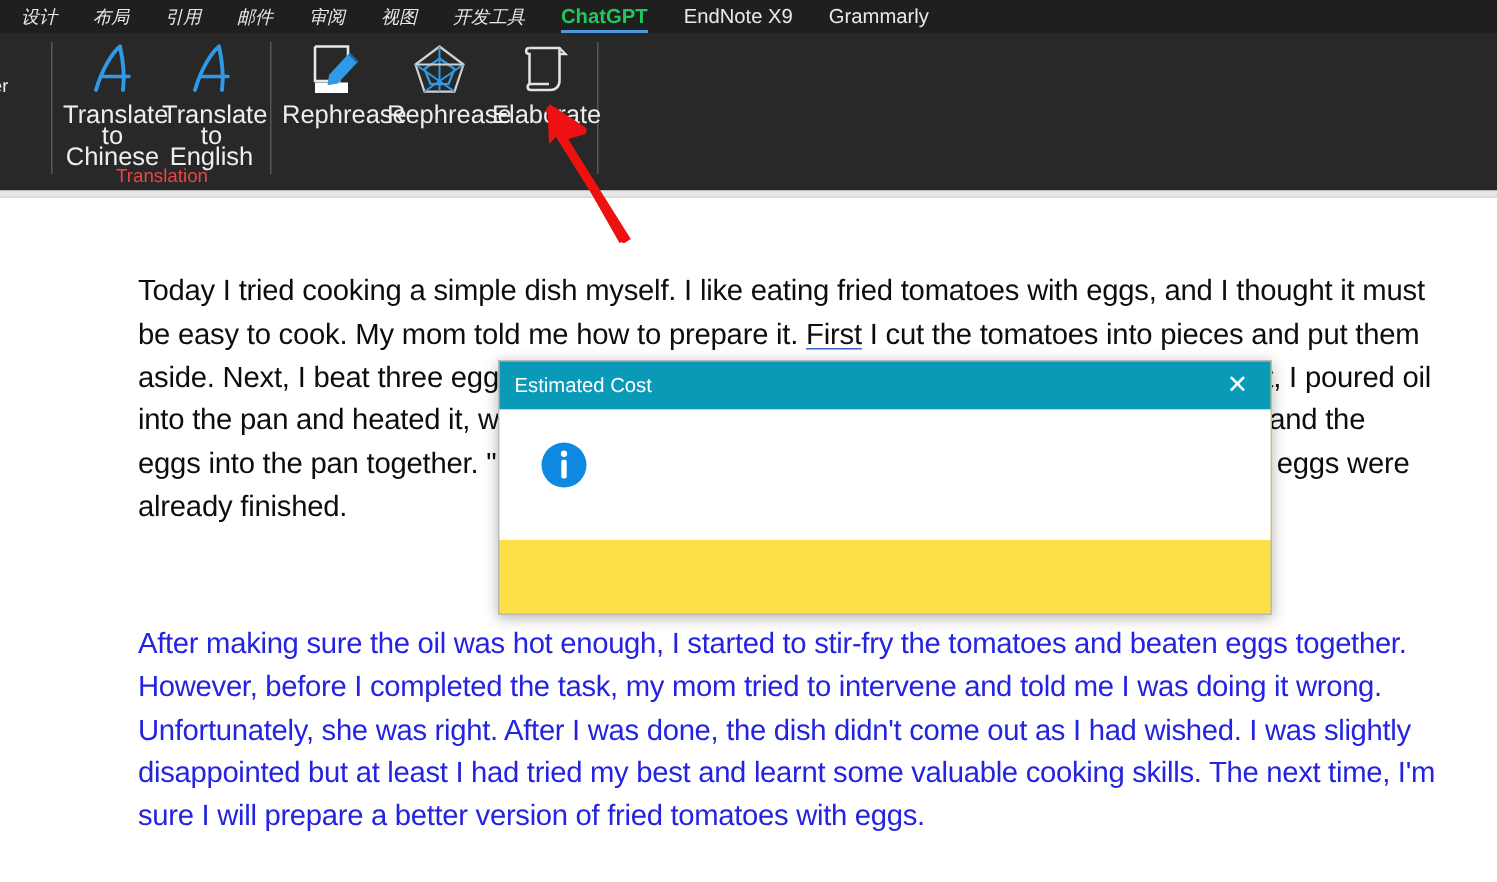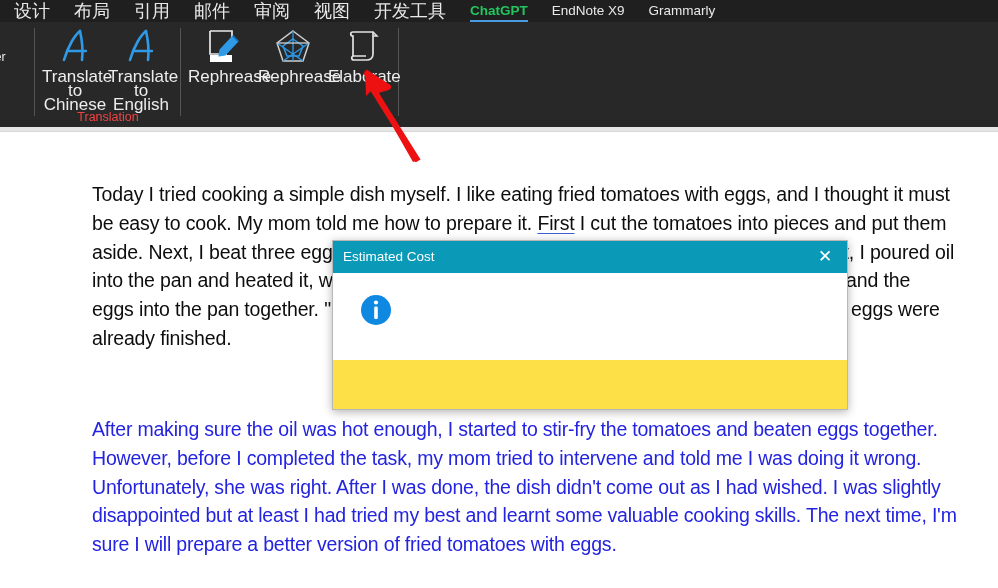--- a/index.html
+++ b/index.html
@@ -32,21 +32,21 @@
   .tab {
     color: #e8e8e8;
     font-size: 13.5px;
     line-height: 22px;
     height: 22px;
     margin-right: 24px;
     white-space: nowrap;
     position: relative;
     cursor: default;
   }
-  .tab.cjk { font-size: 18px; }
+  .tab.cjk { font-size: 12px; font-style: italic; }
   .tab.active {
     color: #22c55e;
     font-weight: bold;
   }
   .tab.active::after {
     content: "";
     position: absolute;
     left: 0; right: 0; bottom: 0px;
     height: 2px;
     background: #4a9ae0;

